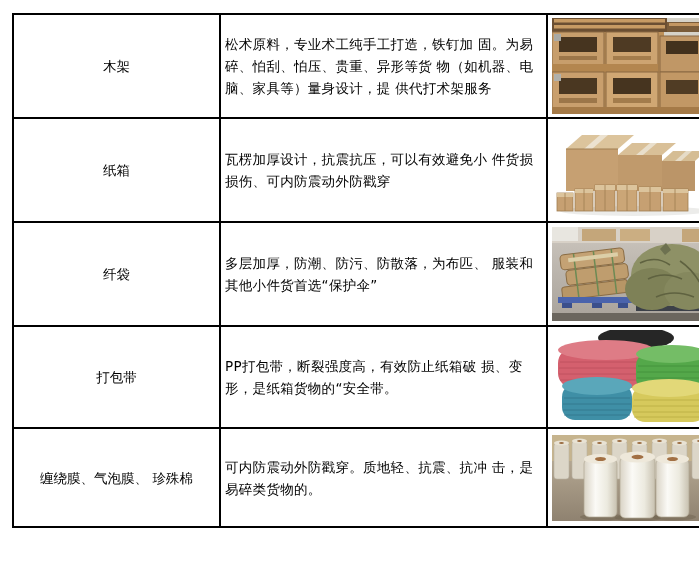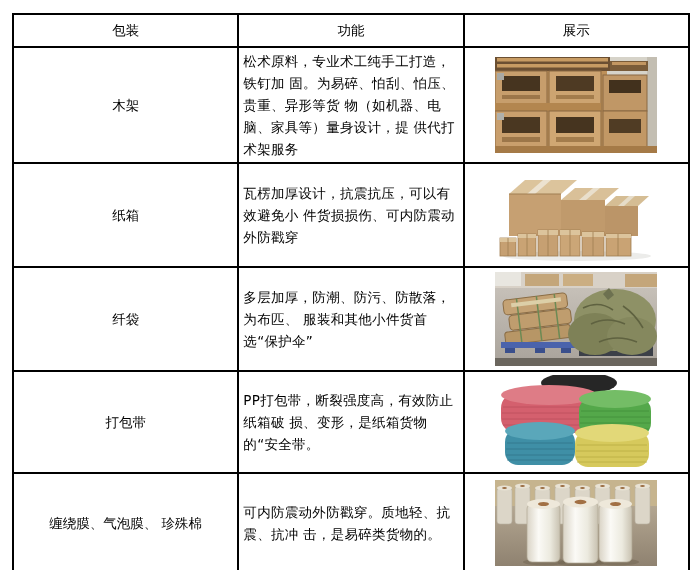--- a/index.html
+++ b/index.html
@@ -15,25 +15,20 @@
   .ph-tall{height:96px;}
   .ph-mid{height:94px;}
   .ph-short{height:86px;}
 </style>
 </head>
 <body>
 
 <table class="pkg-table">
 
   <tbody>
-      <tr>
-    <th class="c1">包装</th>
-    <th class="c2">功能</th>
-    <th class="c3">展示</th>
-  </tr>
 
   <tr style="height:104px;">
     <td class="c1">
       <span>木架</span>
     </td>
     <td class="c2">
       <span>松术原料，专业术工纯手工打造，铁钉加 固。为易碎、怕刮、怕压、贵重、异形等货 物（如机器、电脑、家具等）量身设计，提 供代打术架服务</span>
     </td>
     <td class="c3">
       <div class="photo ph-tall">

